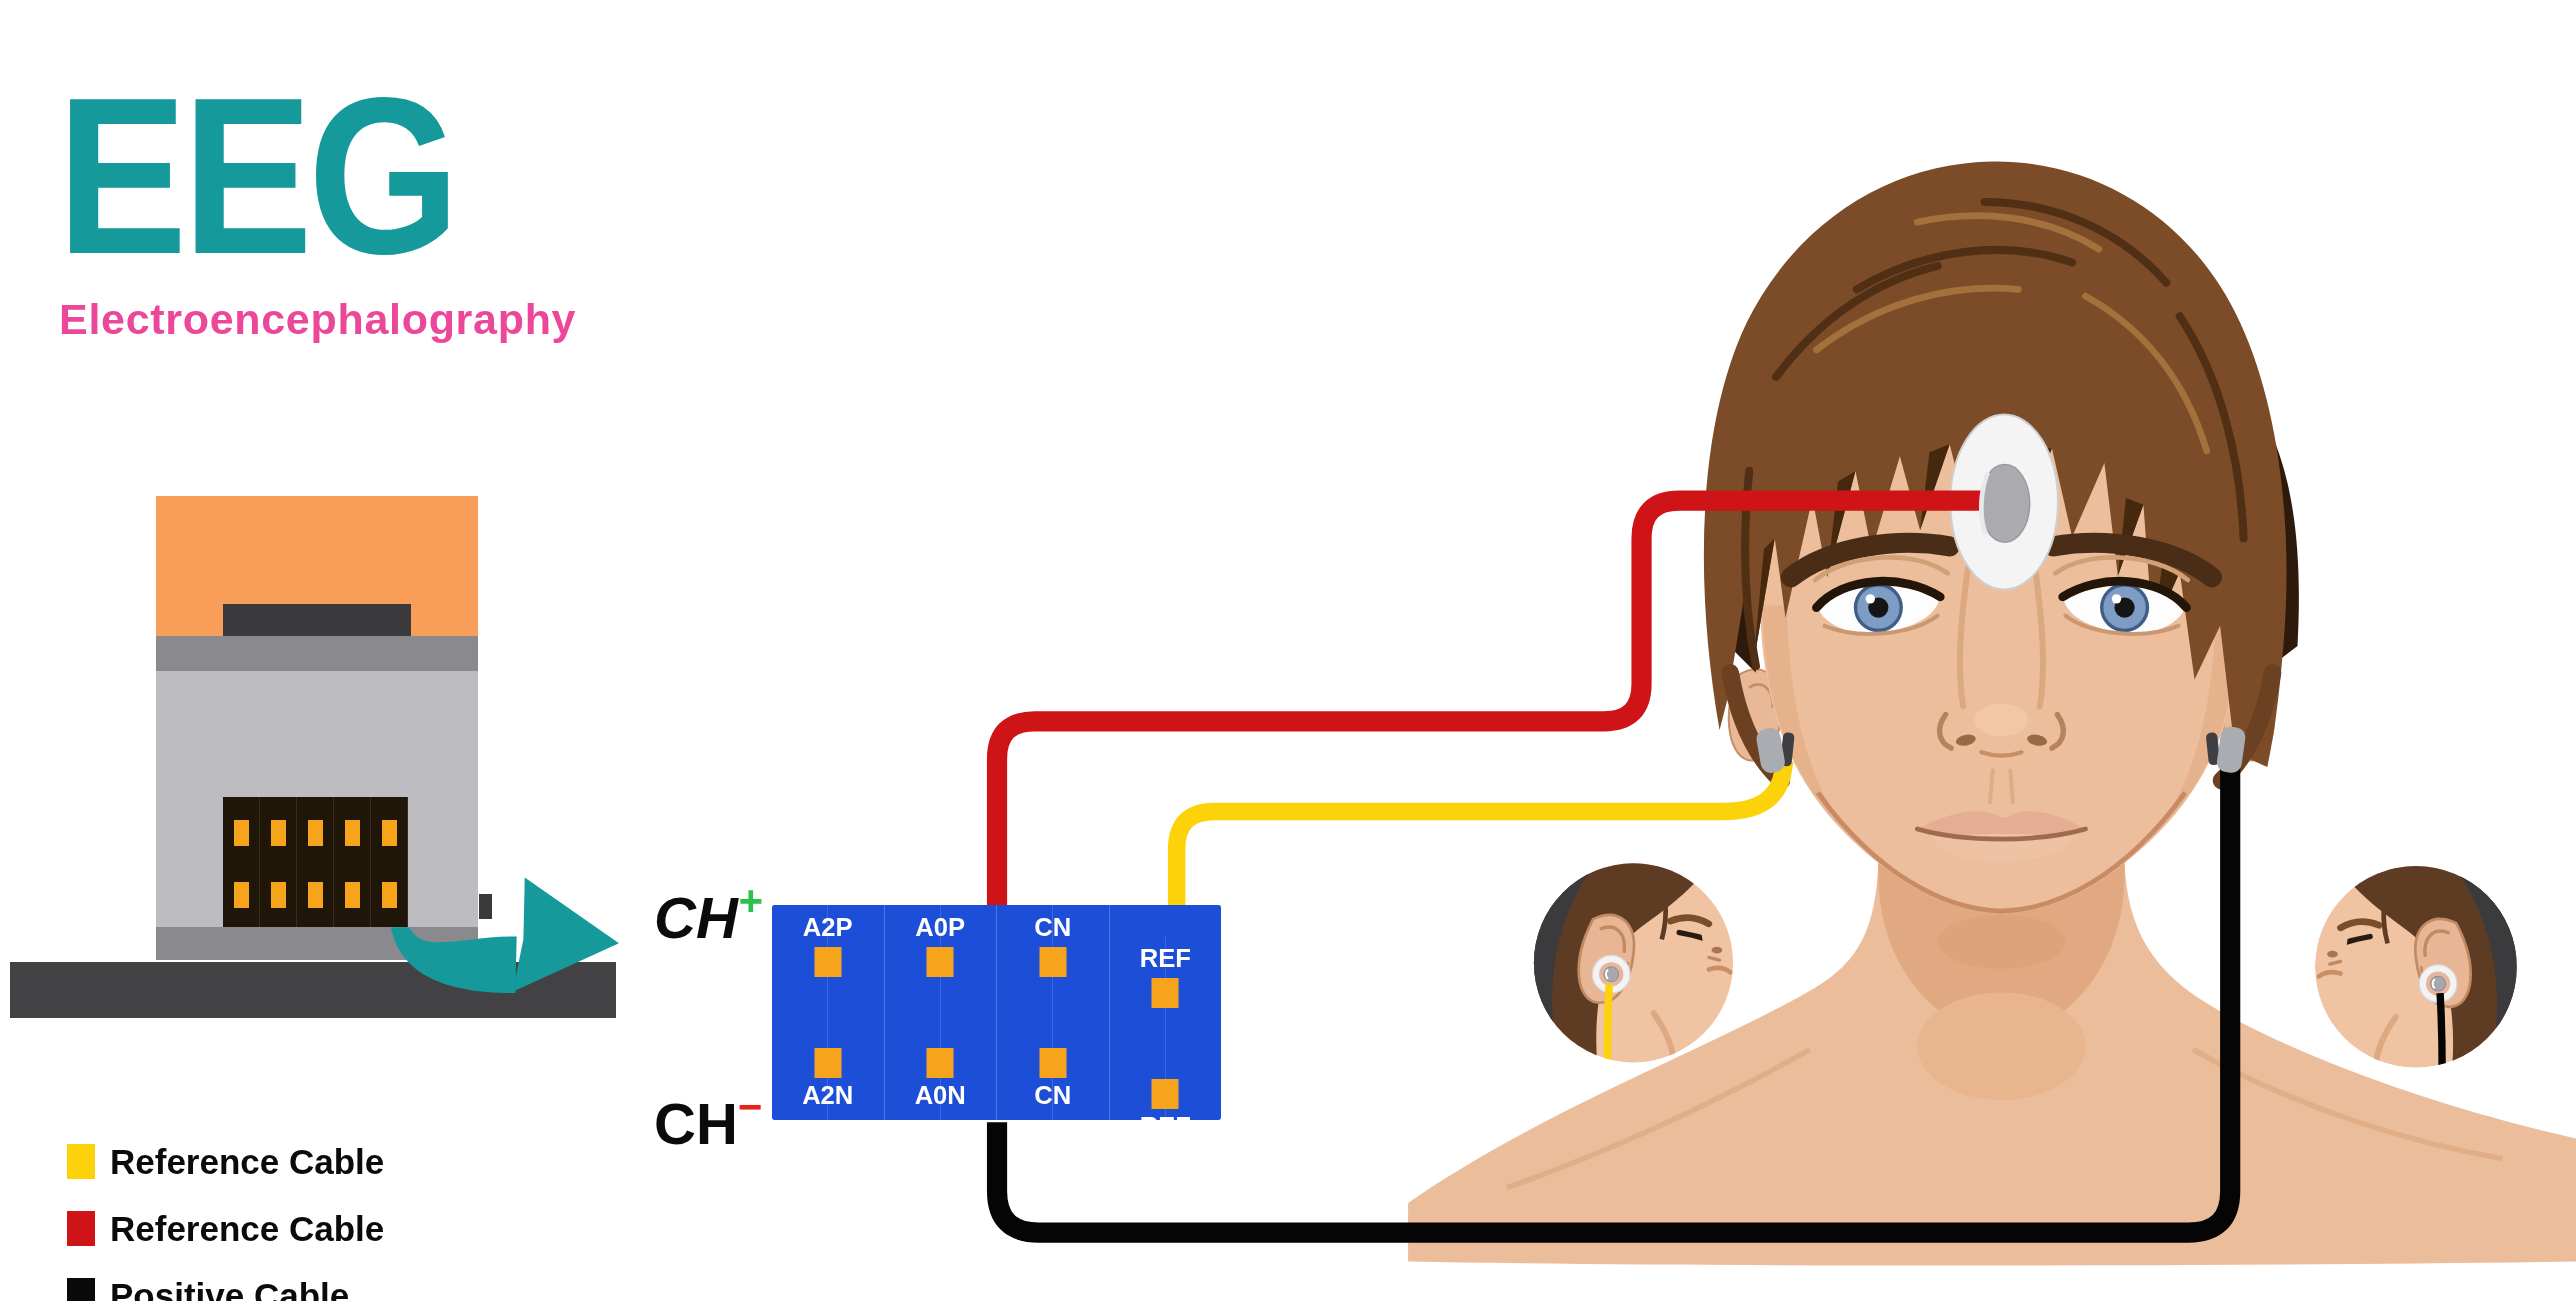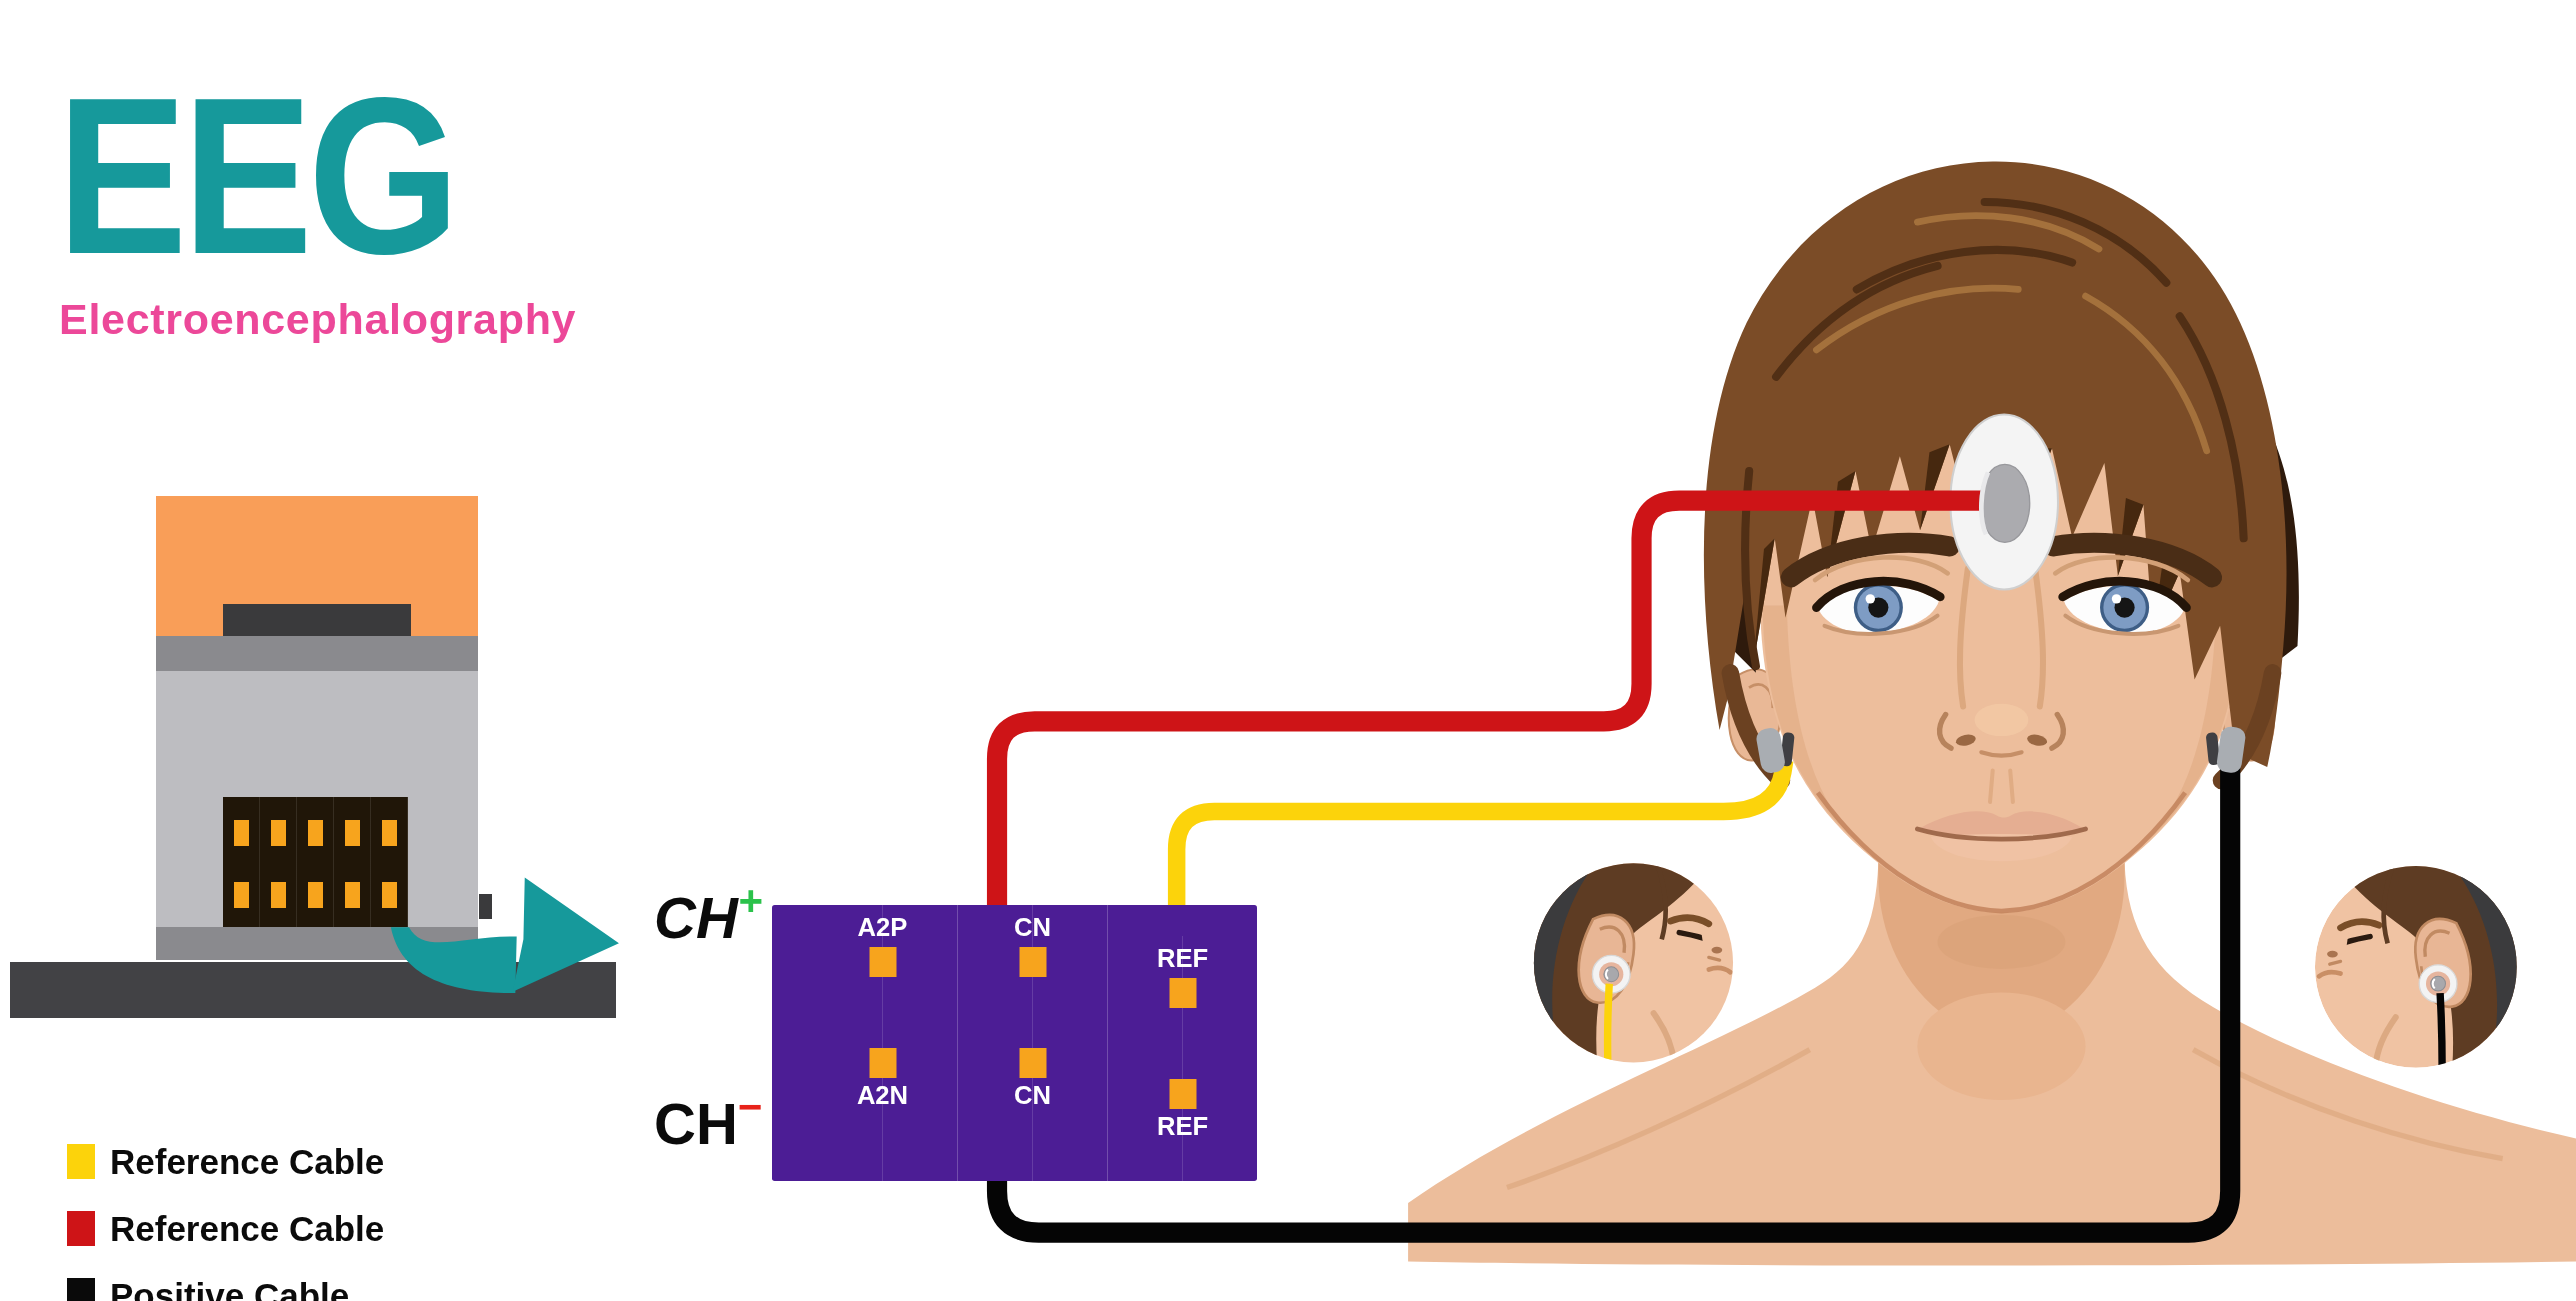--- a/index.html
+++ b/index.html
@@ -34,22 +34,22 @@
   .legend-label{font-size:35px;font-weight:700;color:#0B0B0B;white-space:nowrap;}
 
   
   .ch{z-index:4;font-weight:800;color:#0B0B0B;line-height:1;white-space:nowrap;}
   .ch .ch-text{font-size:58px;}
   .ch .ch-sign{font-size:42px;position:relative;top:-23px;font-weight:800;}
   .ch-plus{left:654px;top:889px;font-style:italic;} .ch-plus .ch-sign{color:#2BC24B;}
   .ch-minus{left:654px;top:1095px;} .ch-minus .ch-sign{color:#E8221A;}
 
   
-  .block{left:772px;top:905px;width:449px;height:276px;background:#4c1d95;border-radius:2.7px;
-         display:flex;z-index:4;padding-left:36px;}
+  .block{left:772px;top:905px;width:449px;height:215px;background:#1d4ed8;border-radius:2.7px;
+         display:flex;z-index:4;}
   .col{position:relative;flex:1;border-right:1.3px solid rgba(255,255,255,.22);}
   .col:last-child{border-right:none;margin-top:31px;}
   .col::before{content:"";position:absolute;left:50%;top:0;bottom:0;width:1.3px;margin-left:-0.7px;
                background:rgba(255,255,255,.14);}
   .plabel{position:absolute;left:0;width:100%;text-align:center;color:#ffffff;font-weight:700;font-size:25.6px;}
   .plabel.t{top:8px;} .plabel.b{top:176px;}
   .pin{position:absolute;left:50%;transform:translateX(-50%);width:27px;height:30px;background:#F7A41D;}
   .pin.t{top:42px;} .pin.b{top:143px;}
 
   
@@ -108,20 +108,26 @@
   <div class="abs ch ch-minus">
     <span class="ch-text">CH</span><span class="ch-sign">−</span>
   </div>
 
   <div class="abs block">
     <div class="col">
       <span class="plabel t">A2P</span>
       <span class="pin t"></span>
       <span class="pin b"></span>
       <span class="plabel b">A2N</span>
+    </div>
+    <div class="col">
+      <span class="plabel t">A0P</span>
+      <span class="pin t"></span>
+      <span class="pin b"></span>
+      <span class="plabel b">A0N</span>
     </div>
     <div class="col">
       <span class="plabel t">CN</span>
       <span class="pin t"></span>
       <span class="pin b"></span>
       <span class="plabel b">CN</span>
     </div>
     <div class="col">
       <span class="plabel t">REF</span>
       <span class="pin t"></span>

